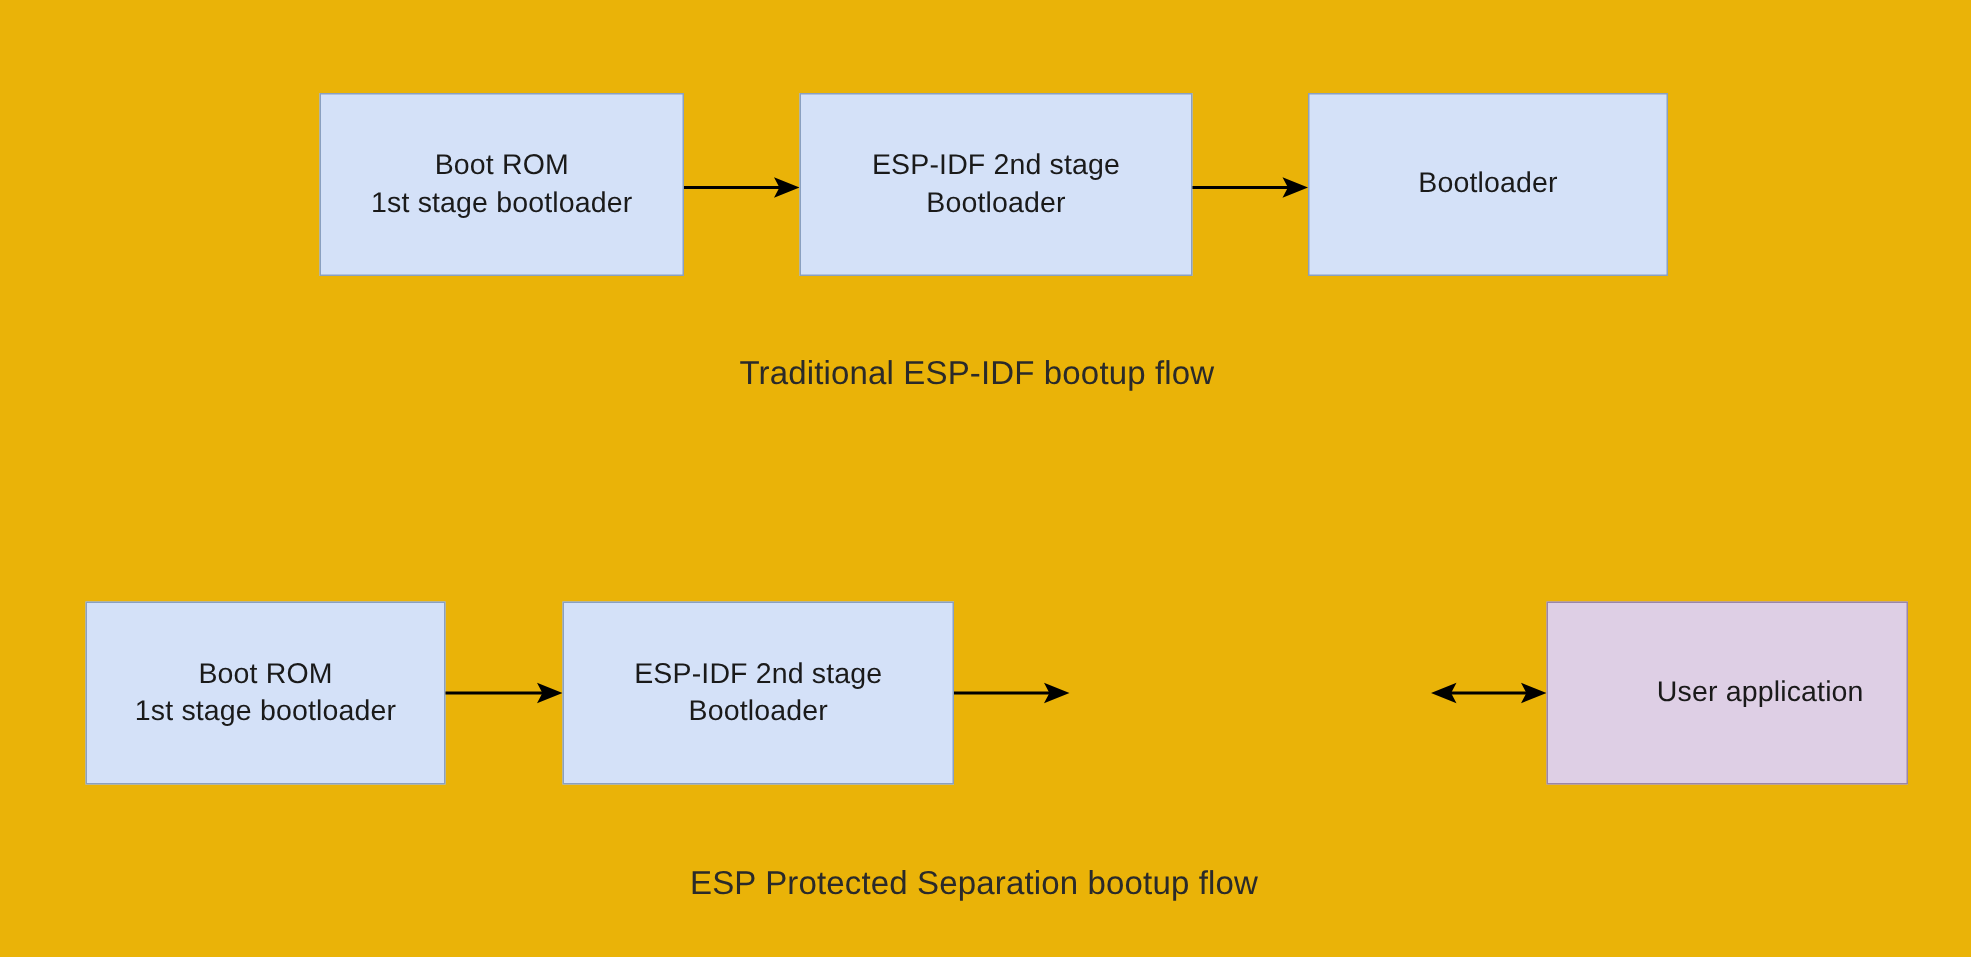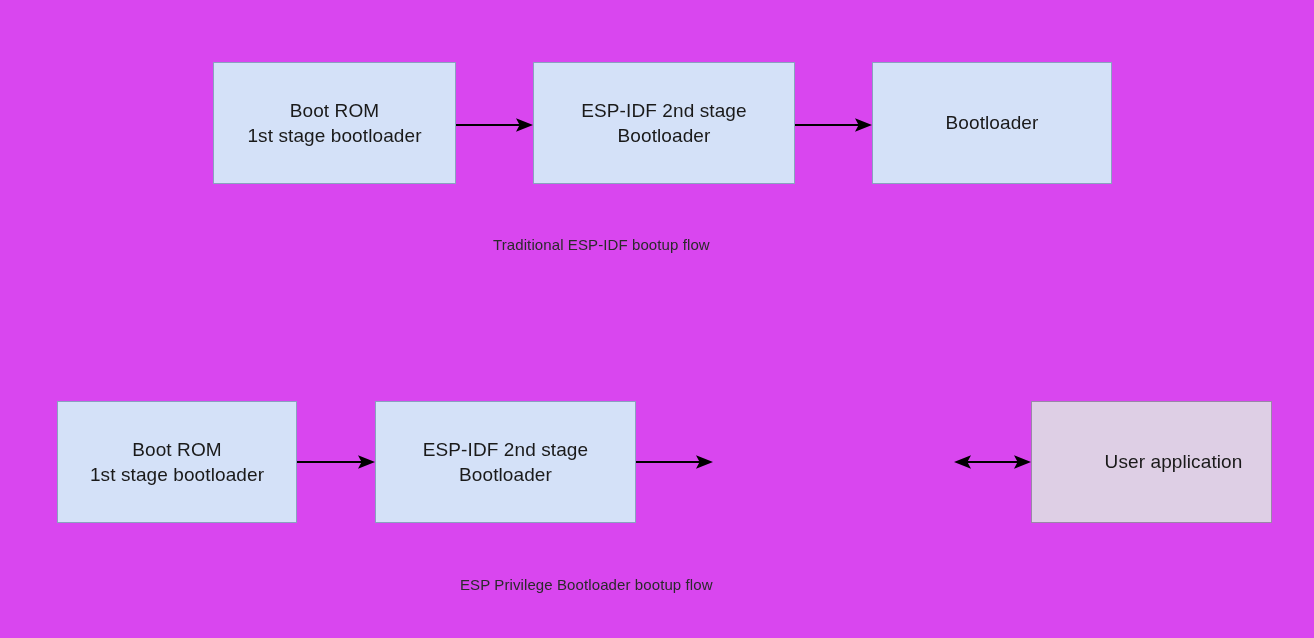--- a/index.html
+++ b/index.html
@@ -7,21 +7,21 @@
     padding: 0;
     background: #ffffff;
   }
   body {
     font-family: "Liberation Sans", sans-serif;
   }
   #canvas {
     position: relative;
     width: 1314px;
     height: 638px;
-    background: #d946ef;
+    background: #eab308;
     overflow: hidden;
   }
   .node {
     position: absolute;
     box-sizing: border-box;
     display: flex;
     align-items: center;
     justify-content: center;
     text-align: center;
     font-size: 19px;
@@ -36,21 +36,21 @@
     background: #d4e1f8;
     border-color: #8aa0c0;
   }
   .node.purple {
     background: #decfe5;
     border-color: #9a86a8;
     padding-left: 44px;
   }
   .caption {
     position: absolute;
-    font-size: 15px;
+    font-size: 22px;
     color: #2a2a2a;
     white-space: nowrap;
     letter-spacing: 0.1px;
   }
   .edge {
     position: absolute;
     overflow: visible;
   }
   .edge svg {
     display: block;
@@ -110,15 +110,15 @@
   <div class="edge" style="left:953px; top:449px; width:79px; height:26px;">
     <svg width="79" height="26" viewBox="0 0 79 26">
       <line x1="14" y1="13" x2="65" y2="13" stroke="#000000" stroke-width="2.1"></line>
       <path d="M 1 13 L 18 6.2 L 14.4 13 L 18 19.8 Z" fill="#000000"></path>
       <path d="M 78 13 L 61 6.2 L 64.6 13 L 61 19.8 Z" fill="#000000"></path>
     </svg>
   </div>
 
   <div class="node purple" style="left:1031px; top:401px; width:241px; height:122px;">User application</div>
 
-  <div class="caption" style="left:460px; top:576px;">ESP Privilege Bootloader bootup flow</div>
+  <div class="caption" style="left:460px; top:576px;">ESP Protected Separation bootup flow</div>
 
 </div>
 
 </body></html>

